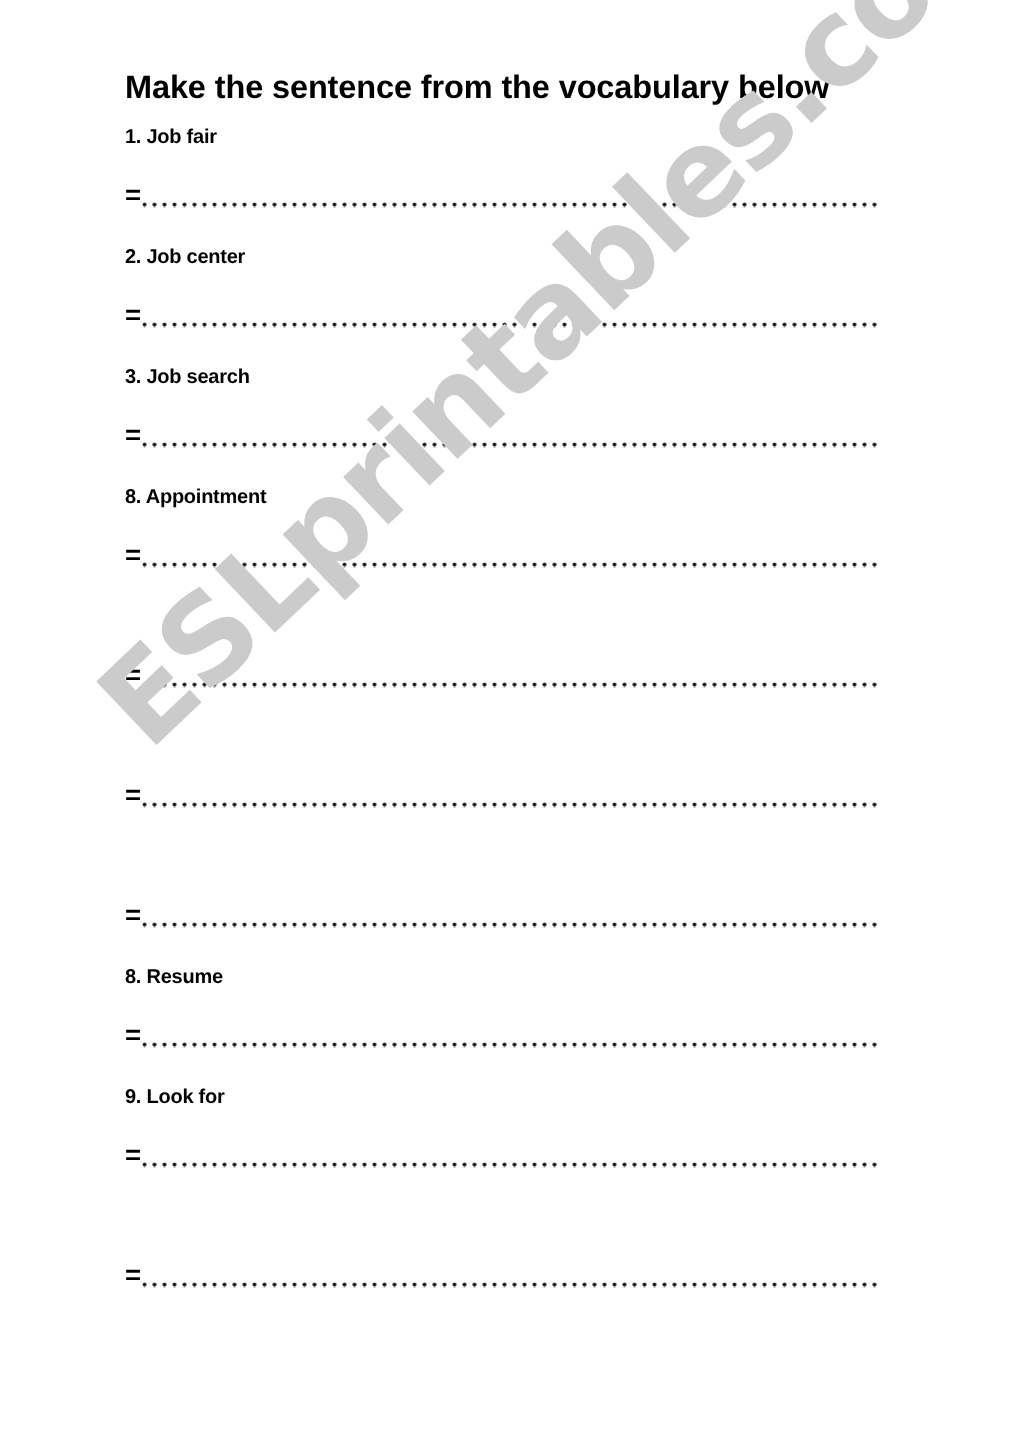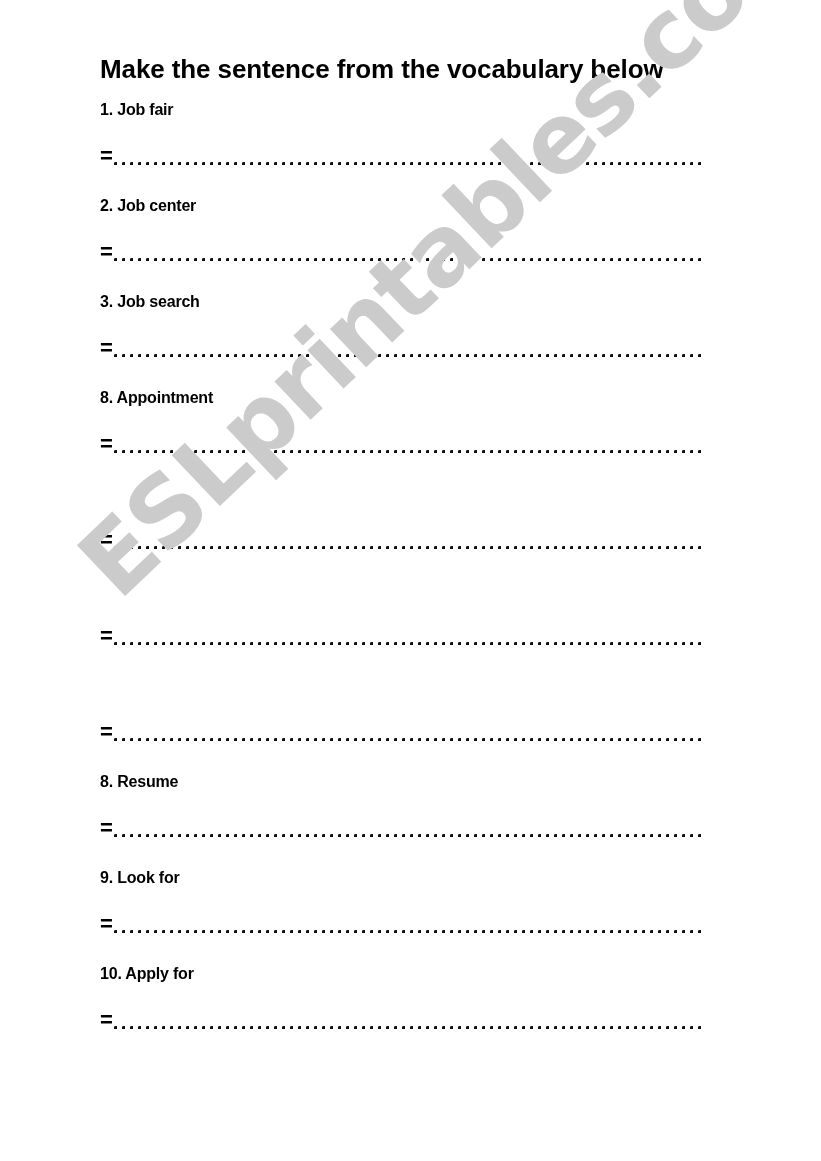--- a/index.html
+++ b/index.html
@@ -180,21 +180,20 @@
         </div>
       </div>
       <div class="item-block">
         <div class="item-label">9. Look for</div>
         <div class="answer-row">
           <span class="equals">=</span>
           <span class="dots"></span>
         </div>
       </div>
       <div class="item-block">
-        <div class="item-label">10. Apply for</div>
         <div class="answer-row">
           <span class="equals">=</span>
           <span class="dots"></span>
         </div>
       </div>
     </div>
 
 </div>
 
 <div class="watermark">

